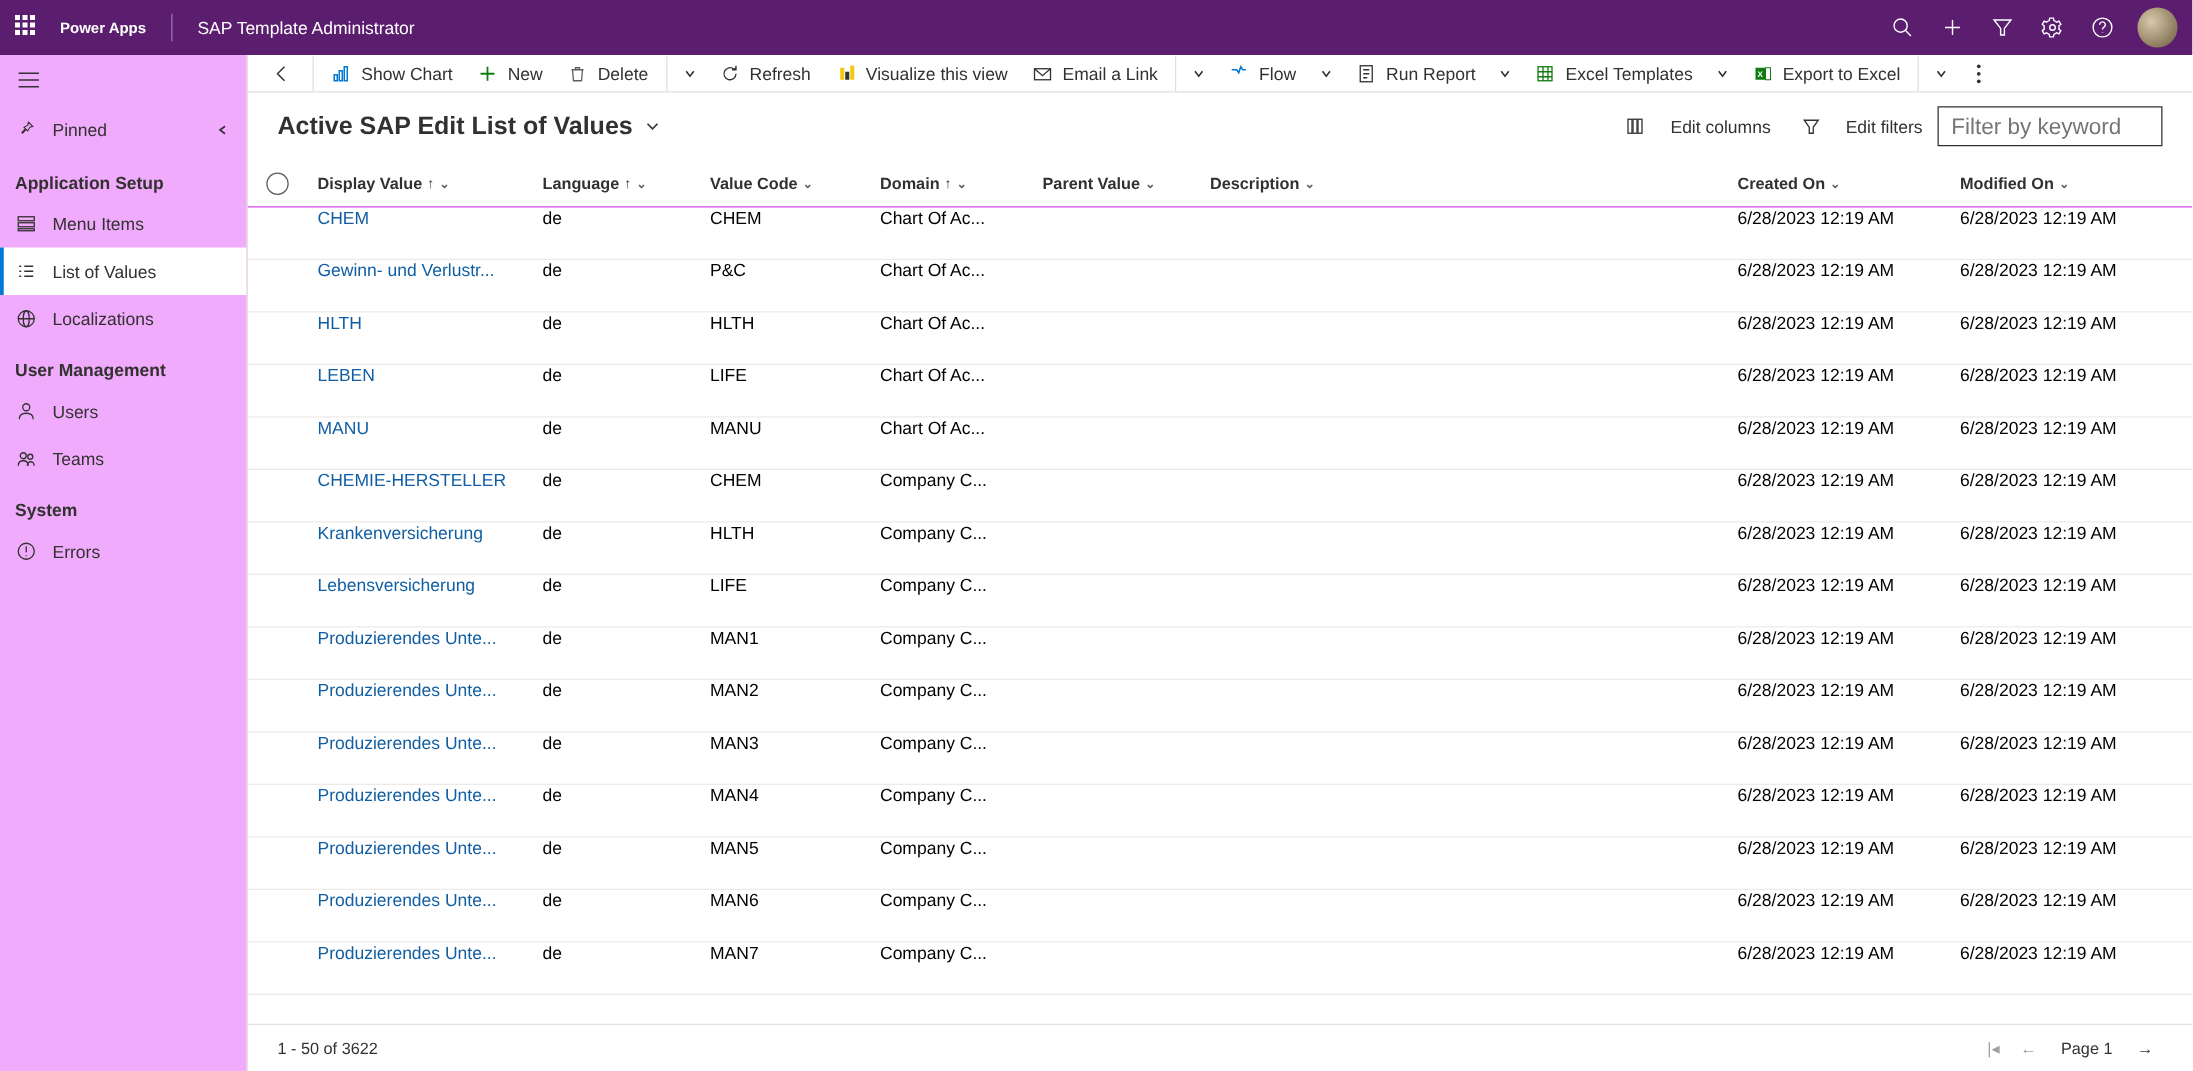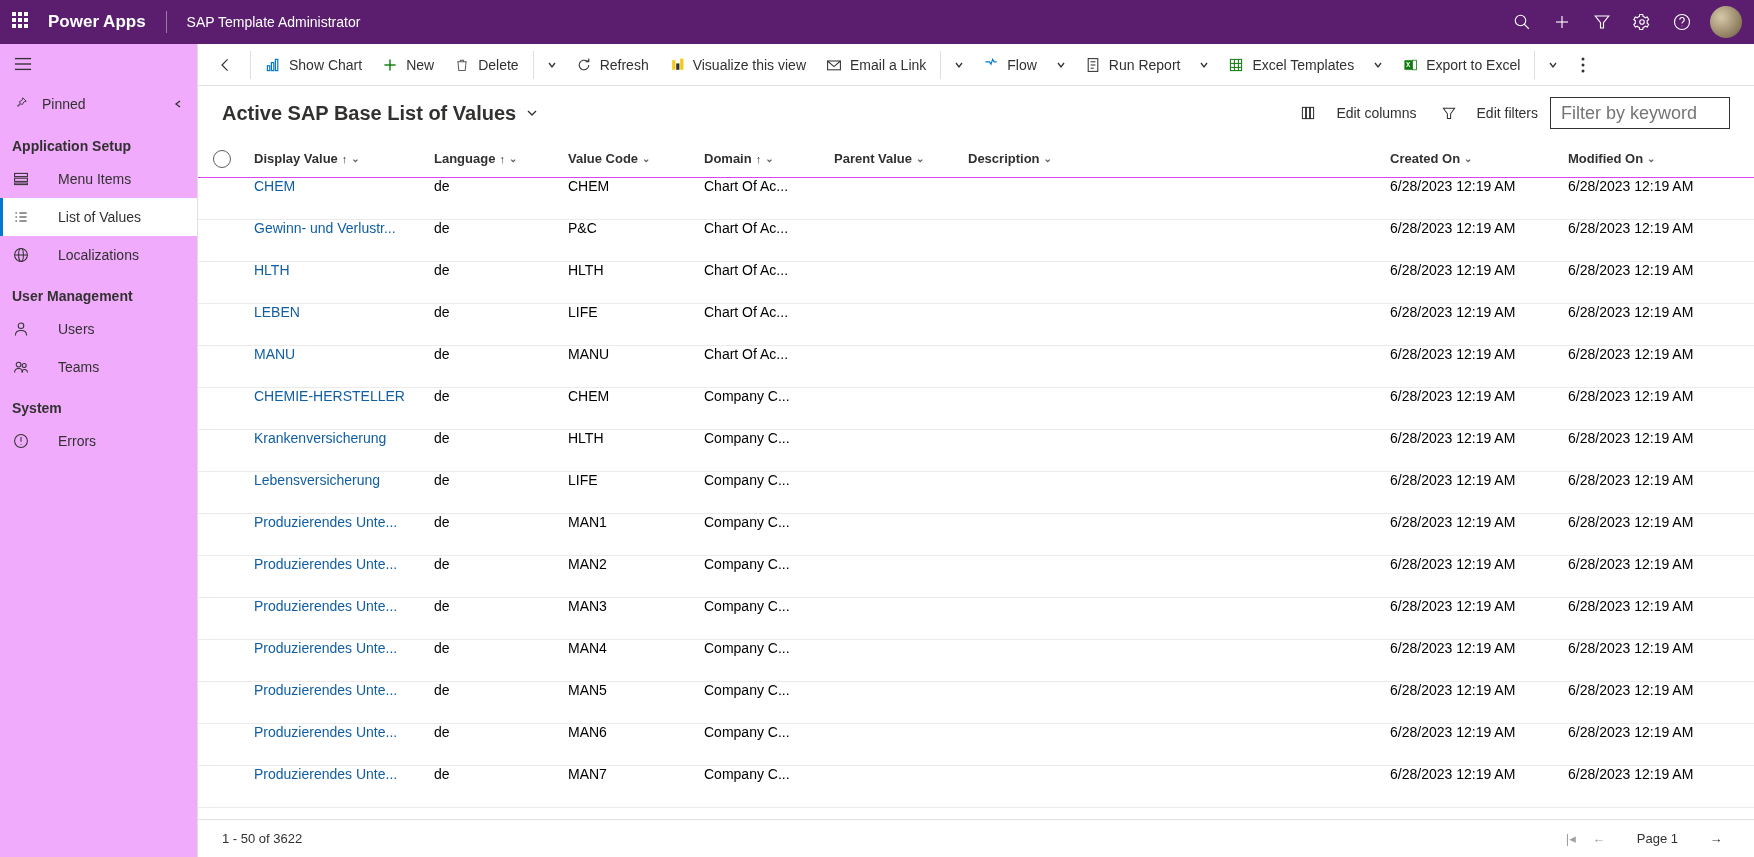--- a/index.html
+++ b/index.html
@@ -2,49 +2,49 @@
 <html><head>
 <meta charset="utf-8">
 <style>
 * { box-sizing: border-box; margin: 0; padding: 0; font-family: "Segoe UI", -apple-system, sans-serif; }
 body { width: 1754px; height: 857px; overflow: hidden; background: #fff; }
 
 
 .topbar { height: 44px; background: #5b1e6f; color: #fff; display: flex; align-items: center; padding: 0 12px; }
 .topbar .waffle { width: 20px; height: 20px; display: grid; grid-template-columns: repeat(3,4px); grid-template-rows: repeat(3,4px); gap: 2px; margin-right: 16px; cursor: pointer; }
 .topbar .waffle span { background: #fff; }
-.topbar .brand { font-weight: 600; font-size: 17px; margin-right: 20px; }
+.topbar .brand { font-weight: 600; font-size: 12px; margin-right: 20px; }
 .topbar .divider { width: 1px; height: 22px; background: rgba(255,255,255,0.4); margin-right: 20px; }
 .topbar .appname { font-size: 14px; font-weight: 400; }
 .topbar .spacer { flex: 1; }
 .topbar .ticon { width: 40px; height: 44px; display: flex; align-items: center; justify-content: center; cursor: pointer; }
 .topbar .ticon svg { width: 18px; height: 18px; stroke: #fff; fill: none; stroke-width: 1.5; }
 .topbar .avatar { width: 32px; height: 32px; border-radius: 50%; background: radial-gradient(circle at 35% 35%, #d6c9a8, #6b5a3e); margin-left: 8px; }
 
 
 .mainrow { display: flex; height: calc(100% - 44px); }
 
 .sidebar { width: 198px; background: #f0abfc; border-right: 1px solid #e1dfdd; display: flex; flex-direction: column; font-size: 14px; color: #323130; }
 .sidebar .ham { height: 40px; display: flex; align-items: center; padding: 0 14px; cursor: pointer; }
 .sidebar .ham svg { width: 18px; height: 14px; stroke: #323130; stroke-width: 1.5; }
 .sidebar .pinned-row { height: 40px; display: flex; align-items: center; padding: 0 14px; cursor: pointer; }
 .sidebar .pinned-row .pin-icon { width: 16px; margin-right: 12px; }
 .sidebar .pinned-row .label { flex: 1; }
 .sidebar .pinned-row .chev { transform: rotate(90deg); }
 .sidebar .section-label { padding: 14px 12px 6px; font-weight: 600; font-size: 14px; color: #323130; }
-.sidebar .nav-item { height: 38px; display: flex; align-items: center; padding: 0 14px 0 12px; cursor: pointer; gap: 28px; }
+.sidebar .nav-item { height: 38px; display: flex; align-items: center; padding: 0 14px 0 12px; cursor: pointer; gap: 12px; }
 .sidebar .nav-item .nicon { width: 18px; display: flex; justify-content: center; }
 .sidebar .nav-item .nicon svg { width: 16px; height: 16px; stroke: #323130; fill: none; stroke-width: 1.3; }
 .sidebar .nav-item.active { background: #fff; position: relative; }
 .sidebar .nav-item.active::before { content: ''; position: absolute; left: 0; top: 0; bottom: 0; width: 3px; background: #0078d4; }
 
 .content { flex: 1; display: flex; flex-direction: column; overflow: hidden; }
 
 
-.cmdbar { height: 42px; border-bottom: 1px solid #e1dfdd; display: flex; align-items: center; padding: 0 8px; gap: 0; font-size: 14px; color: #323130; }
+.cmdbar { height: 30px; border-bottom: 1px solid #e1dfdd; display: flex; align-items: center; padding: 0 8px; gap: 0; font-size: 14px; color: #323130; }
 .cmdbar .back { width: 40px; display: flex; justify-content: center; cursor: pointer; }
 .cmdbar .vsep { width: 1px; height: 28px; background: #e1dfdd; margin: 0 4px; }
 .cmdbar .cmd { display: flex; align-items: center; height: 42px; padding: 0 10px; cursor: pointer; gap: 8px; white-space: nowrap; }
 .cmdbar .cmd svg { width: 16px; height: 16px; }
 .cmdbar .drop { width: 28px; display: flex; justify-content: center; cursor: pointer; }
 .cmdbar .overflow { width: 32px; display: flex; justify-content: center; cursor: pointer; }
 
 
 .viewhdr { height: 54px; display: flex; align-items: center; padding: 0 24px; }
 .viewhdr .title { font-size: 20px; font-weight: 600; color: #323130; display: flex; align-items: center; gap: 10px; cursor: pointer; }
@@ -79,21 +79,21 @@
 .c-mo { flex: 0 0 178px; }
 
 .sort-arrow { font-size: 11px; }
 .col-chev { font-size: 10px; color: #605e5c; }
 
 
 .gridfoot { height: 38px; border-top: 1px solid #e1dfdd; display: flex; align-items: center; padding: 0 24px; font-size: 13px; color: #323130; }
 .gridfoot .spacer { flex: 1; }
 .gridfoot .pbtn { width: 28px; display: flex; justify-content: center; cursor: pointer; color: #a19f9d; }
 .gridfoot .pbtn.enabled { color: #323130; }
-.gridfoot .pagelabel { margin: 0 24px; text-align: right; }
+.gridfoot .pagelabel { margin: 0 12px; text-align: right; }
 
 
 .gbody::-webkit-scrollbar { width: 14px; }
 .gbody::-webkit-scrollbar-thumb { background: #c8c6c4; border-radius: 7px; border: 3px solid #fff; }
 
 svg.chev-down { width: 12px; height: 12px; }
 </style>
 </head>
 <body>
 
@@ -369,21 +369,21 @@
           <svg width="4" height="16" viewBox="0 0 4 16">
             <circle cx="2" cy="2" r="1.5" fill="#323130"></circle>
             <circle cx="2" cy="8" r="1.5" fill="#323130"></circle>
             <circle cx="2" cy="14" r="1.5" fill="#323130"></circle>
           </svg>
         </div>
     </div>
 
     <div class="viewhdr">
       <div class="title">
-        <span>Active SAP Base List of Values</span>
+        <span>Active SAP Edit List of Values</span>
         <svg class="chev-down" viewBox="0 0 12 12">
             <polyline points="2,4 6,8 10,4" fill="none" stroke="#323130" stroke-width="1.3"></polyline>
           </svg>
       </div>
       <div class="spacer"></div>
       <div class="tool">
         <svg viewBox="0 0 20 20">
             <rect x="3" y="3" width="4" height="14"></rect>
             <rect x="8" y="3" width="4" height="14"></rect>
             <rect x="13" y="3" width="4" height="14"></rect>

